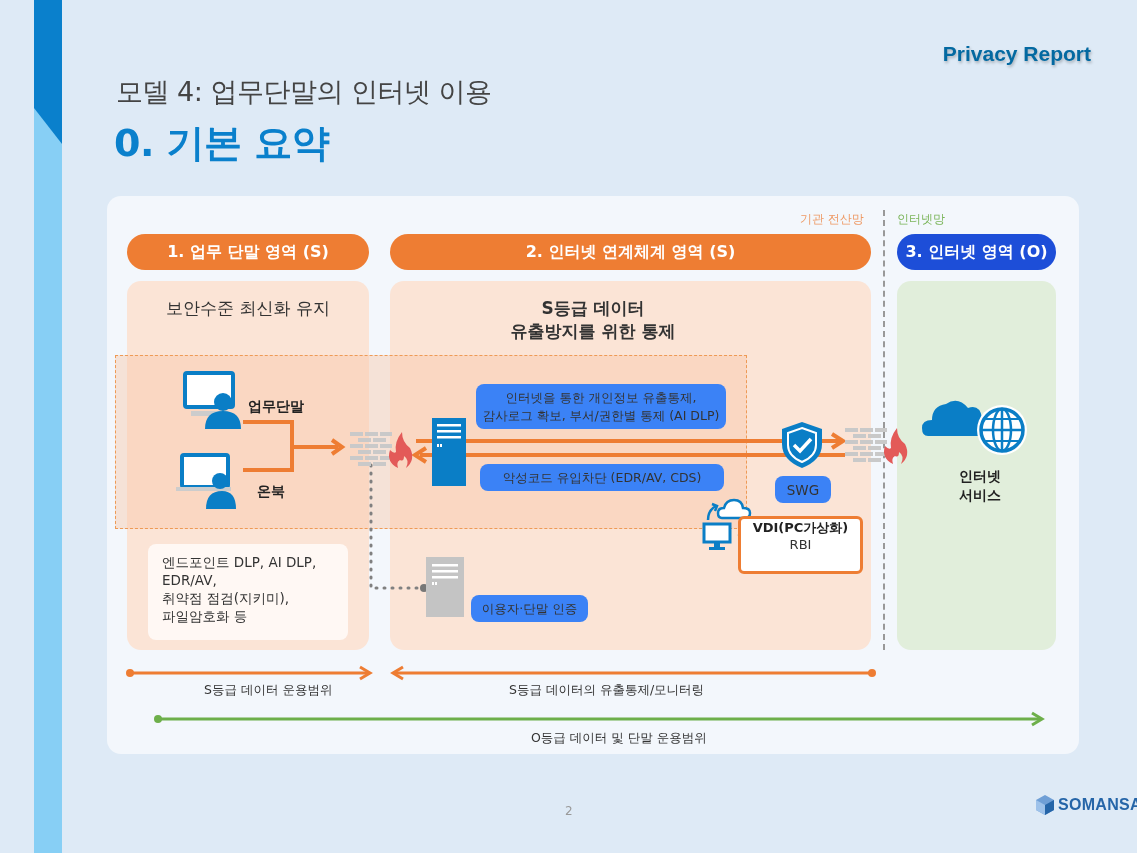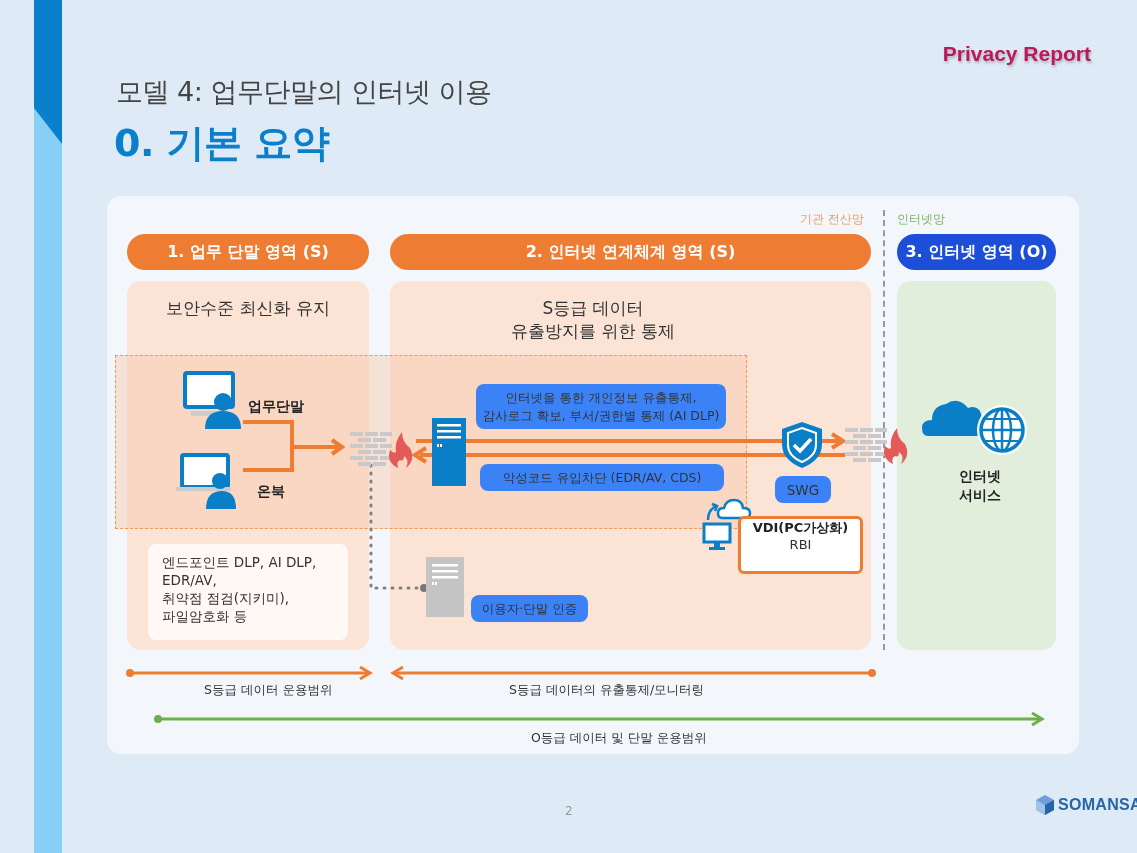--- a/index.html
+++ b/index.html
@@ -1,20 +1,20 @@
 <!DOCTYPE html>
 <html><head>
 <meta charset="utf-8">
 <style>
   * { box-sizing: border-box; margin: 0; padding: 0; }
   html, body { width: 1137px; height: 853px; overflow: hidden; }
   body { background: #deeaf6; font-family: "DejaVu Sans", "Liberation Sans", sans-serif; position: relative; color: #333; }
   .side-bar { position: absolute; left: 34px; top: 0; width: 28px; height: 853px; background: #87cff5; }
   .side-bar-dark { position: absolute; left: 34px; top: 0; width: 28px; height: 144px; background: #0a80cc; clip-path: polygon(0 0, 100% 0, 100% 100%, 0 75%); }
-  .brand-title { position: absolute; right: 46px; top: 42px; font-family: "Liberation Sans", sans-serif; font-weight: 700; font-size: 21px; color: #be185d; text-shadow: 1px 2px 3px rgba(0,0,0,0.25); }
+  .brand-title { position: absolute; right: 46px; top: 42px; font-family: "Liberation Sans", sans-serif; font-weight: 700; font-size: 21px; color: #0369a1; text-shadow: 1px 2px 3px rgba(0,0,0,0.25); }
   .subtitle { position: absolute; left: 116px; top: 74px; font-size: 27px; font-weight: 400; color: #444; letter-spacing: -0.5px; }
   .title { position: absolute; left: 114px; top: 118px; font-size: 38px; font-weight: 700; color: #0a80cc; letter-spacing: -0.5px; }
   .panel { position: absolute; left: 107px; top: 196px; width: 972px; height: 558px; background: #f3f7fc; border-radius: 14px; }
   .pill { position: absolute; height: 36px; border-radius: 18px; color: #fff; font-size: 16px; font-weight: 700; display: flex; align-items: center; justify-content: center; }
   .pill-orange { background: #ee7d33; }
   .pill-green { background: #1d4ed8; }
   .zone { position: absolute; border-radius: 14px; }
   .zone-orange { background: #fbe4d6; }
   .zone-green { background: #e1eedb; }
   .zone-head { position: absolute; text-align: center; font-size: 17px; color: #333; line-height: 23px; }
@@ -52,21 +52,21 @@
 <div class="pill pill-orange" style="left:390px;top:234px;width:481px;">2. 인터넷 연계체계 영역 (S)</div>
 <div class="pill pill-green" style="left:897px;top:234px;width:159px;">3. 인터넷 영역 (O)</div>
 
 <div class="zone zone-orange" style="left:127px;top:281px;width:242px;height:369px;"></div>
 <div class="zone zone-orange" style="left:390px;top:281px;width:481px;height:369px;"></div>
 <div class="zone zone-green" style="left:897px;top:281px;width:159px;height:369px;"></div>
 
 <div class="zone-head" style="left:127px;top:297px;width:242px;">
   <div>보안수준 최신화 유지</div>
 </div>
-<div class="zone-head" style="left:390px;top:297px;width:406px;">
+<div class="zone-head" style="left:390px;top:297px;width:406px;font-weight:bold;">
   <div>S등급 데이터</div>
   <div>유출방지를 위한 통제</div>
 </div>
 
 <div class="dashed-box"></div>
 
 <svg style="left:0;top:0;width:1137px;height:853px;">
 
   <polyline points="243,422 292,422 292,470 243,470" fill="none" stroke="#ee7d33" stroke-width="4"></polyline>
   <line x1="292" y1="447" x2="338" y2="447" stroke="#ee7d33" stroke-width="4"></line>

